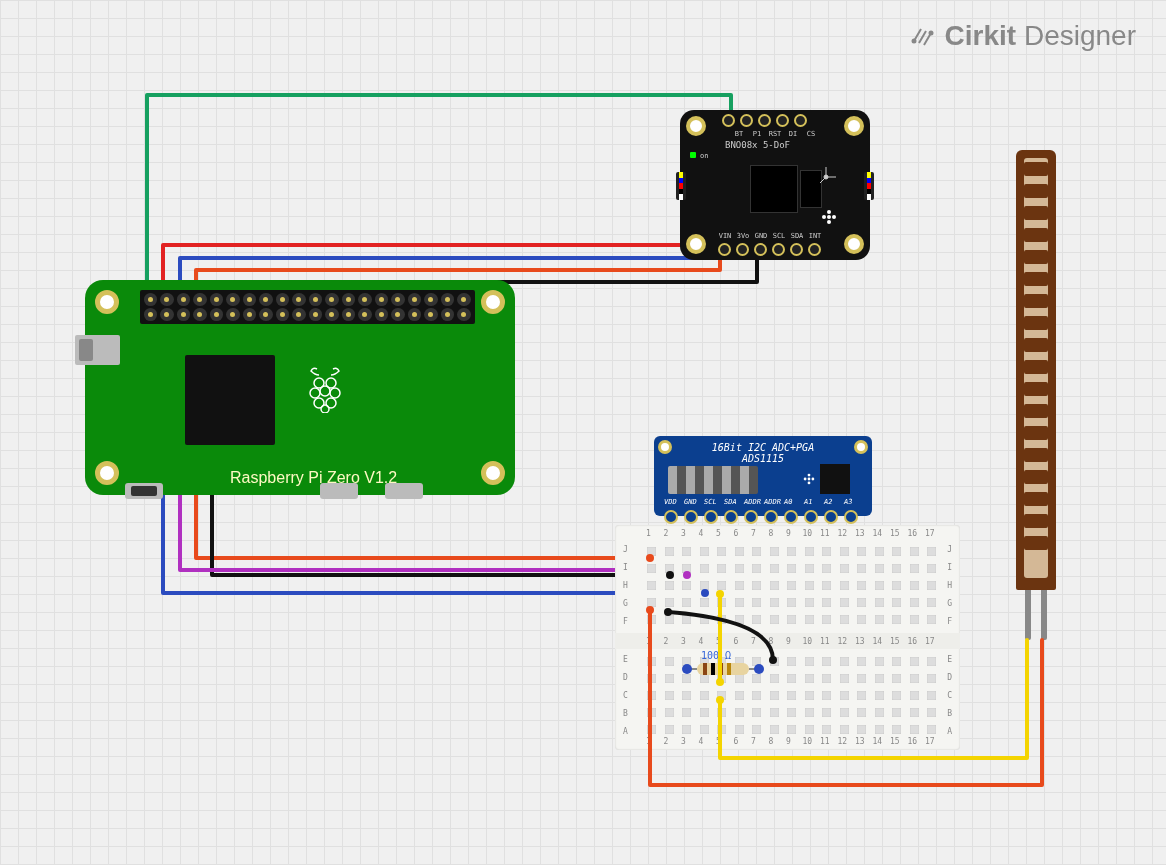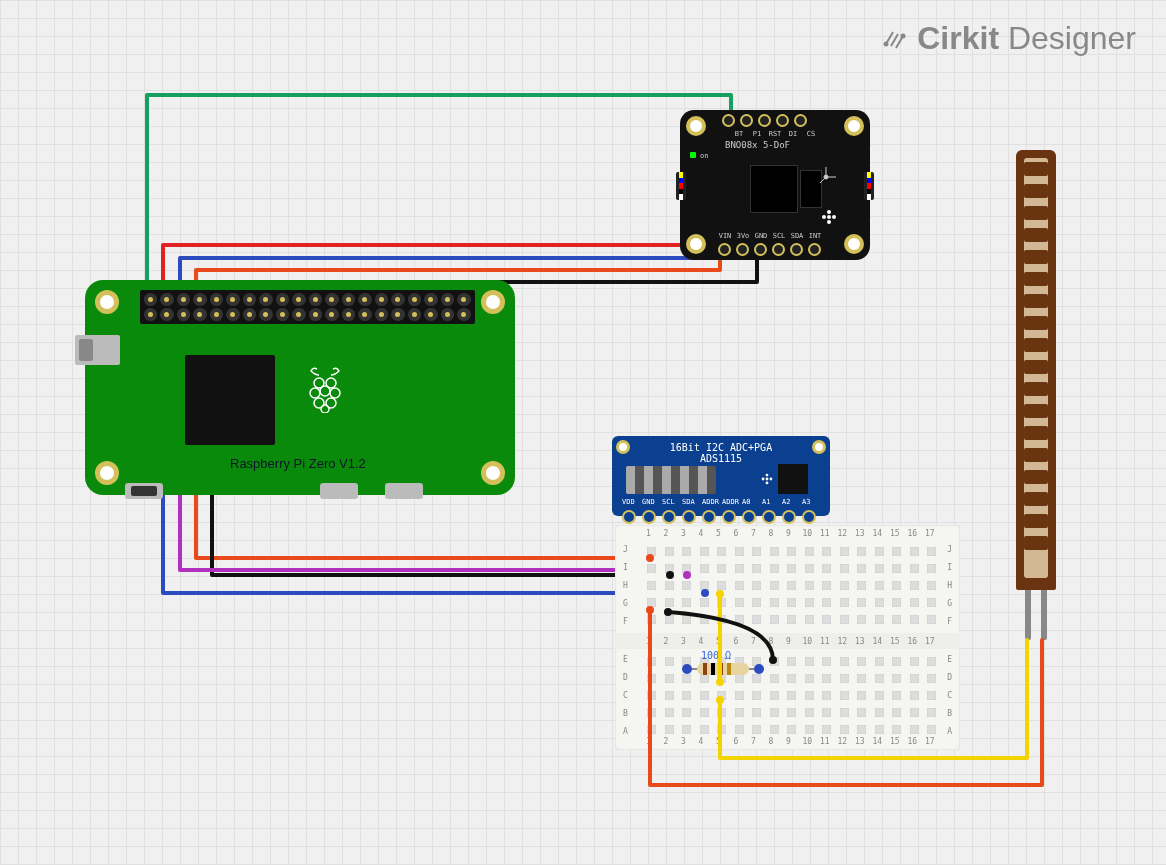--- a/index.html
+++ b/index.html
@@ -18,21 +18,21 @@
 
   
   .logo {
     position: absolute;
     top: 20px;
     right: 30px;
     display: flex;
     align-items: center;
     gap: 6px;
     color: #888;
-    font-size: 32px;
+    font-size: 28px;
     font-weight: 300;
   }
   .logo .brand-strong { font-weight: 600; }
   .logo-icon { width: 30px; height: 30px; }
 
   
   .wires {
     position: absolute;
     top: 0; left: 0;
     width: 1166px;
@@ -103,23 +103,23 @@
     border-radius: 2px;
   }
   .rpi .raspberry-logo {
     position: absolute;
     left: 220px; top: 85px;
     width: 40px; height: 48px;
   }
   .rpi .label {
     position: absolute;
     left: 145px;
-    bottom: 24px;
-    color: #0f172a;
-    font-size: 13px;
+    bottom: 8px;
+    color: #fef9c3;
+    font-size: 16px;
   }
   .rpi .sd-slot {
     position: absolute;
     left: -10px; top: 55px;
     width: 45px; height: 30px;
     background: #bbb;
     border-radius: 2px;
   }
   .rpi .sd-slot::before {
     content:"";
@@ -228,26 +228,27 @@
     width:18px; height:18px;
   }
   .bno .axes {
     position:absolute; right:32px; top:55px;
     color:#ccc; font-size:8px; font-family:monospace;
   }
 
   
   .ads {
     position: absolute;
-    left: 612px;
+    left: 654px;
     top: 436px;
     width: 218px;
     height: 80px;
     background: #0b3f8f;
     border-radius: 6px;
+    font-style: italic;
   }
   .ads .title {
     position: absolute;
     top: 6px;
     width: 100%;
     text-align: center;
     color: #fff;
     font-size: 10px;
     font-family: monospace;
   }

